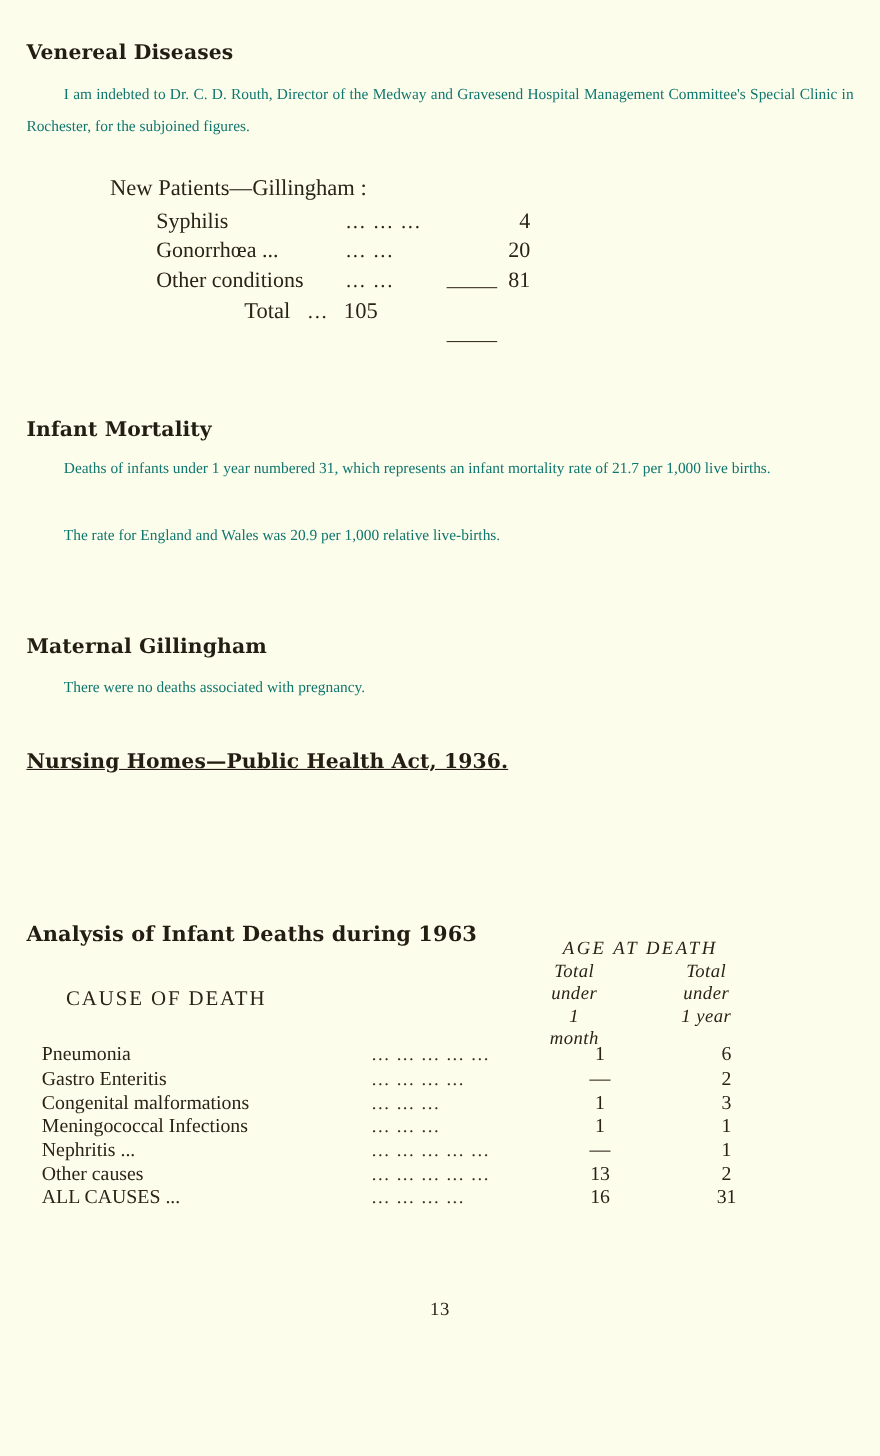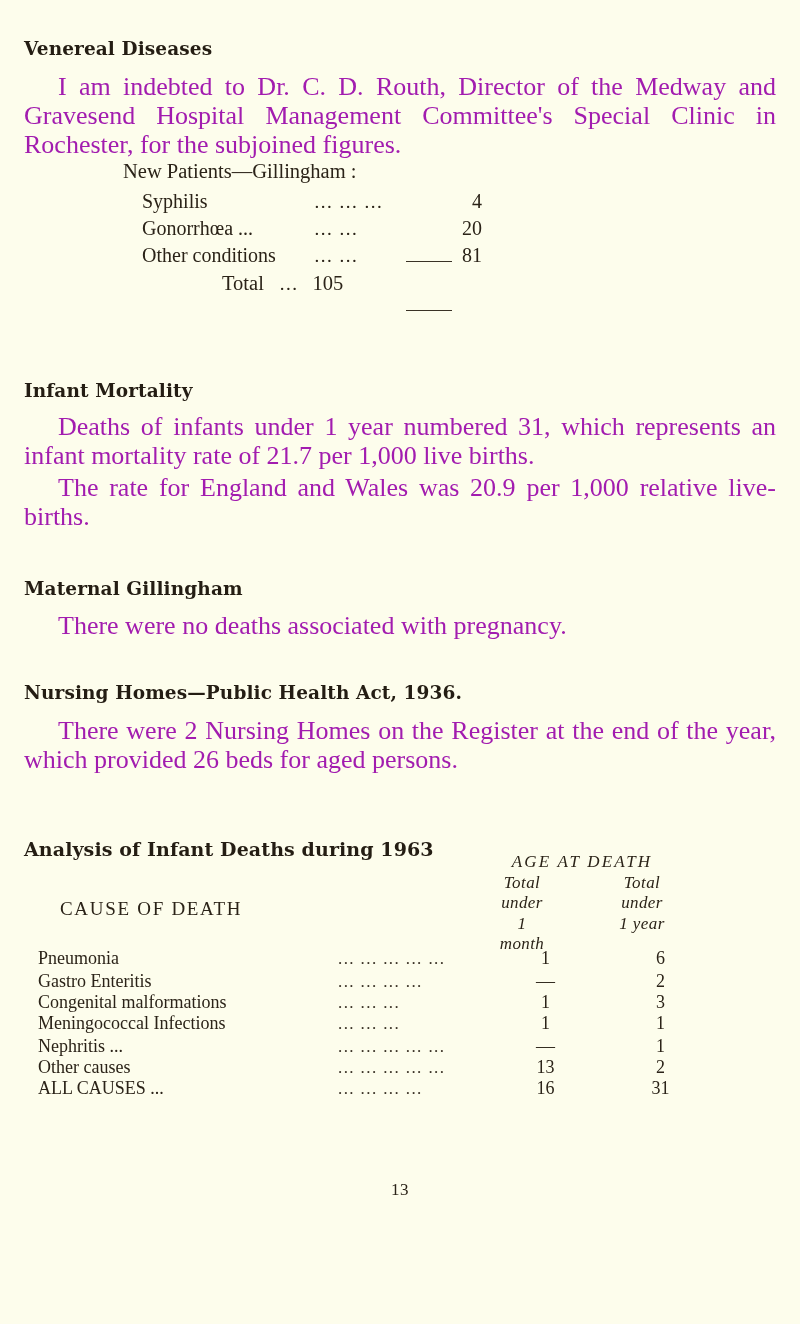--- a/index.html
+++ b/index.html
@@ -22,40 +22,40 @@
     padding: 0;
   }
   .sec-heading {
     font-family: "DejaVu Serif", "Liberation Serif", serif;
     font-weight: bold;
     font-size: 18.5px;
     letter-spacing: 0.1px;
     color: #241d13;
   }
   .body-par {
-    font-size: 26px;
+    font-size: 14px;
     line-height: 29px;
     text-align: justify;
-    color: #a21caf;
+    color: #0f766e;
   }
   .body-par.indent::before {
     content: "";
     display: inline-block;
     width: 34px;
   }
   
   #vd-heading { position: absolute; left: 24px; top: 38px; }
   #vd-par {
     position: absolute;
     left: 24px; top: 72px;
     width: 752px;
   }
   #vd-list-title {
     position: absolute;
-    left: 123px; top: 160px;
+    left: 100px; top: 160px;
     font-size: 20.5px;
   }
   .vd-table {
     position: absolute;
     left: 142px; top: 190px;
     width: 340px;
     border-collapse: collapse;
     font-size: 20px;
   }
   .vd-table td {
@@ -100,21 +100,21 @@
     border-top: 1.6px solid #3a3226;
   }
   
   #im-heading { position: absolute; left: 24px; top: 380px; }
   #im-par1 { position: absolute; left: 24px; top: 412px; width: 752px; }
   #im-par2 { position: absolute; left: 24px; top: 473px; width: 752px; }
   
   #mm-heading { position: absolute; left: 24px; top: 578px; }
   #mm-par { position: absolute; left: 24px; top: 611px; width: 752px; }
   
-  #nh-heading { position: absolute; left: 24px; top: 682px; }
+  #nh-heading { position: absolute; left: 24px; top: 682px; text-decoration: underline; }
   #nh-par { position: absolute; left: 24px; top: 716px; width: 752px; }
   
   #an-heading {
     position: absolute; left: 24px; top: 838px;
     font-size: 19px;
   }
   #an-colhead {
     position: absolute;
     left: 462px; top: 852px;
     width: 240px;
@@ -218,21 +218,20 @@
   <div class="body-par indent" id="im-par1">Deaths of infants under 1 year numbered 31, which represents an infant mortality rate of 21.7 per 1,000 live births.</div>
 
   <div class="body-par indent" id="im-par2">The rate for England and Wales was 20.9 per 1,000 relative live-births.</div>
 
   <div class="sec-heading" id="mm-heading">Maternal Gillingham</div>
 
   <div class="body-par indent" id="mm-par">There were no deaths associated with pregnancy.</div>
 
   <div class="sec-heading" id="nh-heading">Nursing Homes—Public Health Act, 1936.</div>
 
-  <div class="body-par indent" id="nh-par">There were 2 Nursing Homes on the Register at the end of the year, which provided 26 beds for aged persons.</div>
 
   <div class="sec-heading" id="an-heading">Analysis of Infant Deaths during 1963</div>
 
   <div id="an-colhead">
     <span class="age-at-death">AGE  AT  DEATH</span>
     <div class="an-sub">
       <div>Total</div>
       <div>Total</div>
     </div>
     <div class="an-sub">

